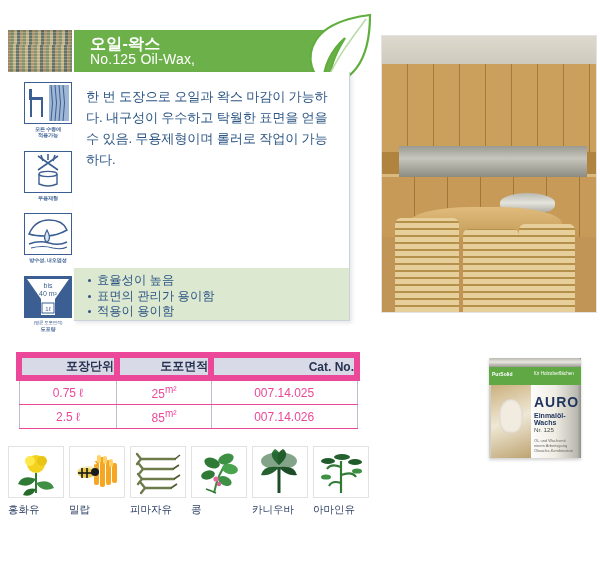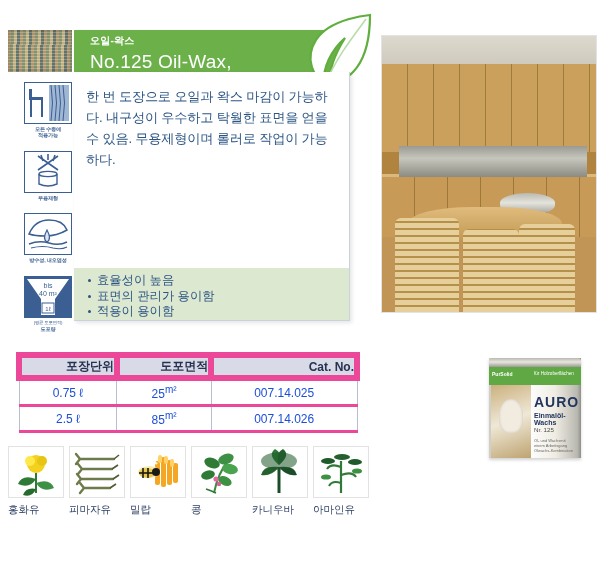--- a/index.html
+++ b/index.html
@@ -26,25 +26,25 @@
     box-shadow:inset 0 0 6px rgba(0,0,0,.25);
   }
 
   .header-bar{
     position:absolute;left:66px;top:2px;width:275px;height:42px;
     background:#6cb04a;
     box-shadow:2px 2px 3px rgba(0,0,0,.18);
   }
   .header-bar .title-ko{
     position:absolute;left:16px;top:4px;
-    color:#ffffff;font-size:10px;font-weight:bold;letter-spacing:.2px;
+    color:#ffffff;font-size:16px;font-weight:bold;letter-spacing:.2px;
   }
   .header-bar .title-en{
     position:absolute;left:16px;top:21px;
-    color:#ffffff;font-size:19px;font-weight:normal;letter-spacing:.2px;
+    color:#ffffff;font-size:14px;font-weight:normal;letter-spacing:.2px;
   }
   .leaf{
     position:absolute;left:292px;top:-16px;width:78px;height:74px;
   }
 
   .body-box{
     position:absolute;left:66px;top:44px;width:275px;height:248px;
     background:#ffffff;
     border-right:1px solid #c9d3de;
     border-bottom:1px solid #c9d3de;
@@ -131,22 +131,22 @@
   
   .spec-table{
     position:absolute;left:16px;top:352px;width:344px;
     border-collapse:collapse;font-size:11.5px;color:#2d3f63;
   }
   .spec-table th{
     background:#d8dae8;border:6px solid #ec4899;
     font-size:12px;font-weight:bold;padding:0 0;text-align:right;color:#26324f;
   }
   .spec-table td{
-    border-left:1px solid #b9bdd2;border-right:1px solid #b9bdd2;border-bottom:3px solid #ec4899;
-    padding:3px 0;text-align:center;font-size:12px;color:#1d4ed8;
+    border-left:1px solid #b9bdd2;border-right:1px solid #b9bdd2;border-bottom:1px solid #ec4899;
+    padding:3px 0;text-align:center;font-size:12px;color:#ec4899;
   }
   .col1{width:100px;}
   .col2{width:96px;margin-top:34px;}
   .col3{width:149px;margin-top:43px;}
 
   
   .can{
     position:absolute;left:489px;top:352px;width:92px;height:108px;
   }
   .can-body{
@@ -373,37 +373,20 @@
           <path d="M27 36 q14 -5 18 5 q-12 5 -18 -5Z" fill="#3e9144"></path>
           <path d="M27 42 q-10 -2 -13 6 q9 3 13 -6Z" fill="#276b2c"></path>
         </svg>
       </div>
       <div class="ing-label">홍화유</div>
     </div>
 
     <div class="ing">
       <div class="ing-img">
         <svg viewBox="0 0 54 50" width="54" height="50">
-          <g stroke="#6d7a4a" stroke-width="2.4" fill="none" stroke-linecap="round">
-            <path d="M10 12 h34 M10 12 l-4 -5 M10 12 l-4 5"></path>
-            <path d="M12 22 h30 M12 22 l-4 -5 M12 22 l-4 5"></path>
-            <path d="M11 32 h32 M11 32 l-4 -5 M11 32 l-4 5"></path>
-            <path d="M14 41 h26 M14 41 l-4 -5 M14 41 l-4 5"></path>
-          </g>
-          <g stroke="#4e5a32" stroke-width="1.6" fill="none">
-            <path d="M44 12 l5 -4 M42 22 l6 -4 M43 32 l6 -4 M40 41 l6 -4"></path>
-          </g>
-        </svg>
-      </div>
-      <div class="ing-label">피마자유</div>
-    </div>
-
-    <div class="ing">
-      <div class="ing-img">
-        <svg viewBox="0 0 54 50" width="54" height="50">
           <g fill="#f5a623">
             <rect x="30" y="10" width="5" height="30" rx="2"></rect>
             <rect x="36" y="13" width="5" height="25" rx="2"></rect>
             <rect x="42" y="16" width="5" height="20" rx="2"></rect>
             <rect x="24" y="14" width="5" height="24" rx="2"></rect>
           </g>
           <g fill="#ffd166">
             <rect x="27" y="8" width="4" height="8" rx="2"></rect>
             <rect x="33" y="9" width="4" height="8" rx="2"></rect>
             <rect x="39" y="12" width="4" height="8" rx="2"></rect>
@@ -415,20 +398,37 @@
           <circle cx="25" cy="25" r="4" fill="#1a1a1a"></circle>
           <path d="M14 19 q6 -8 12 -2" stroke="#ffffff" stroke-width="2.4" fill="none" opacity=".9"></path>
         </svg>
       </div>
       <div class="ing-label">밀랍</div>
     </div>
 
     <div class="ing">
       <div class="ing-img">
         <svg viewBox="0 0 54 50" width="54" height="50">
+          <g stroke="#6d7a4a" stroke-width="2.4" fill="none" stroke-linecap="round">
+            <path d="M10 12 h34 M10 12 l-4 -5 M10 12 l-4 5"></path>
+            <path d="M12 22 h30 M12 22 l-4 -5 M12 22 l-4 5"></path>
+            <path d="M11 32 h32 M11 32 l-4 -5 M11 32 l-4 5"></path>
+            <path d="M14 41 h26 M14 41 l-4 -5 M14 41 l-4 5"></path>
+          </g>
+          <g stroke="#4e5a32" stroke-width="1.6" fill="none">
+            <path d="M44 12 l5 -4 M42 22 l6 -4 M43 32 l6 -4 M40 41 l6 -4"></path>
+          </g>
+        </svg>
+      </div>
+      <div class="ing-label">피마자유</div>
+    </div>
+
+    <div class="ing">
+      <div class="ing-img">
+        <svg viewBox="0 0 54 50" width="54" height="50">
           <path d="M22 46 q4 -20 14 -32" stroke="#3b8a3f" stroke-width="2" fill="none"></path>
           <ellipse cx="34" cy="12" rx="8" ry="5" fill="#3e9144" transform="rotate(-20 34 12)"></ellipse>
           <ellipse cx="20" cy="16" rx="8" ry="5" fill="#2f7a35" transform="rotate(20 20 16)"></ellipse>
           <ellipse cx="38" cy="22" rx="8" ry="5" fill="#4aa34f" transform="rotate(10 38 22)"></ellipse>
           <ellipse cx="16" cy="28" rx="7" ry="4.5" fill="#2f7a35" transform="rotate(-15 16 28)"></ellipse>
           <ellipse cx="33" cy="34" rx="7" ry="4.5" fill="#3e9144" transform="rotate(25 33 34)"></ellipse>
           <circle cx="24" cy="32" r="2.6" fill="#e26ba0"></circle>
           <circle cx="27" cy="37" r="2.2" fill="#d95e95"></circle>
           <path d="M14 42 q6 2 10 4" stroke="#2f7a35" stroke-width="1.6" fill="none"></path>
         </svg>

